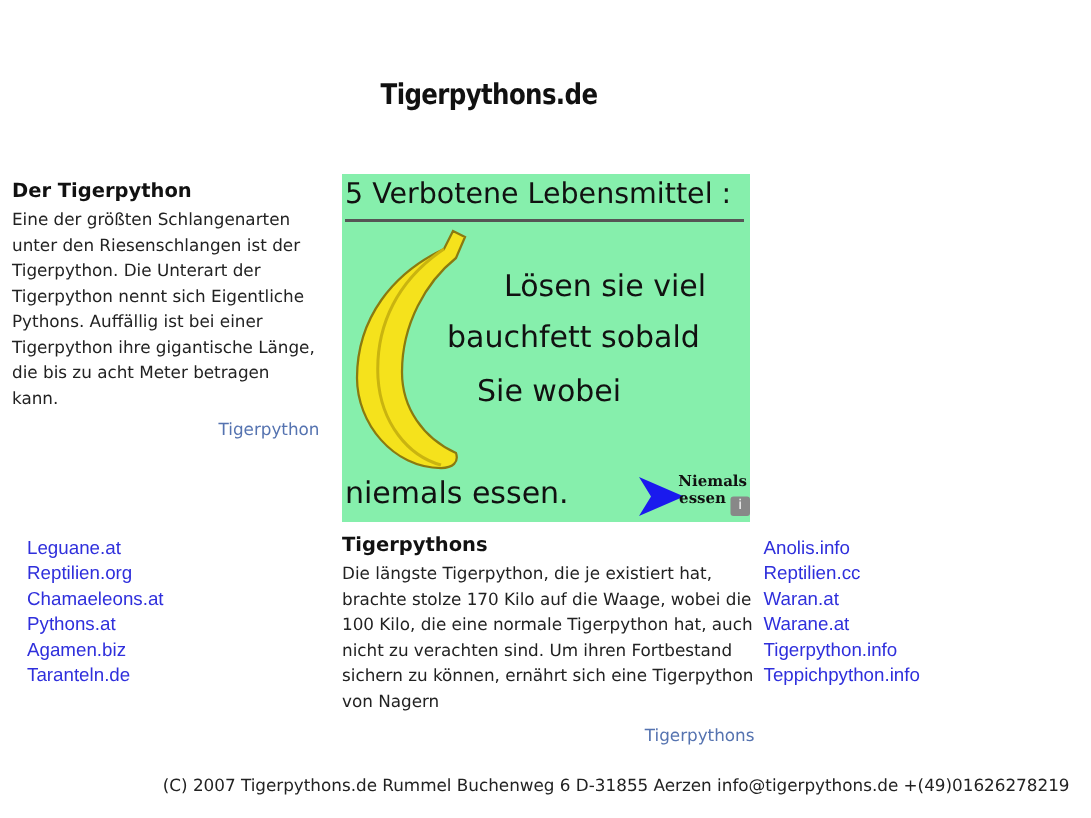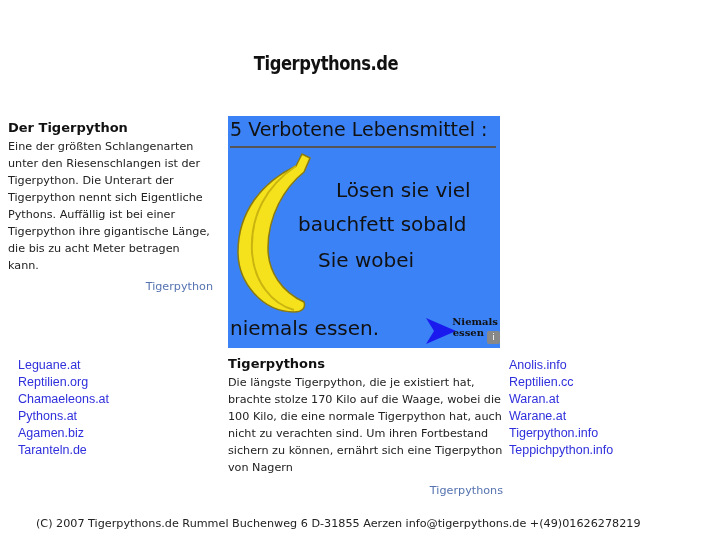--- a/index.html
+++ b/index.html
@@ -6,38 +6,38 @@
     body { width: 727px; height: 545px; position: relative; overflow: hidden;
            font-family: "DejaVu Sans", sans-serif; color: #111; }
     .site-title { position: absolute; left: 0; top: 52px; width: 652px; text-align: center;
                   font-family: "DejaVu Sans", sans-serif; font-weight: bold; font-size: 19px;
                   letter-spacing: -0.5px; transform: scaleX(0.86); transform-origin: 326px 0; }
     .box-left { position: absolute; left: 8px; top: 120px; width: 205px; }
     .box-title { font-weight: bold; font-size: 13px; margin: 0 0 3px 0; color: #111; }
     .box-text { font-size: 11.2px; line-height: 17px; color: #222; }
     .box-more { display: block; text-align: right; font-size: 11.2px; color: #5573b0;
                 text-decoration: none; margin-top: 6px; }
-    .ad { position: absolute; left: 228px; top: 116px; width: 272px; height: 232px; background: #3b82f6; }
+    .ad { position: absolute; left: 228px; top: 116px; width: 272px; height: 232px; background: #86efac; }
     .ad-head { position: absolute; left: 2px; top: 2px; font-family: "DejaVu Sans", sans-serif;
                font-size: 19px; color: #111; letter-spacing: 0px; }
     .ad-rule { position: absolute; left: 2px; top: 30px; width: 266px; height: 2px; background: #555; }
     .ad-line { position: absolute; font-size: 20px; color: #111; white-space: nowrap; }
     .ad-banana { position: absolute; left: 4px; top: 36px; }
     .ad-badge { position: absolute; left: 198px; top: 198px; width: 74px; height: 32px; }
     .ad-badge-text { position: absolute; left: 24px; top: 2px; font-family: "DejaVu Serif", serif;
                      font-weight: bold; font-size: 10px; line-height: 11px; color: #111; text-align: right; width: 48px; }
     .ad-info { position: absolute; right: 0px; bottom: 2px; width: 13px; height: 13px; background: #888;
                border-radius: 2px; color: #fff; font-size: 9px; text-align: center; line-height: 13px; }
     .links { position: absolute; list-style: none; margin: 0; padding: 0; }
     .links li { height: 17px; line-height: 17px; }
     .links a { font-family: "Liberation Sans", sans-serif; font-size: 12.5px; color: #2f2fdc; text-decoration: none; margin-top: 36px; }
     .links-left { left: 18px; top: 355px; }
     .links-right { left: 509px; top: 355px; }
     .box-center { position: absolute; left: 228px; top: 356px; width: 275px; }
-    .footer { position: absolute; left: 0; top: 517px; width: 713px; text-align: left;
+    .footer { position: absolute; left: 0; top: 517px; width: 713px; text-align: right;
               font-size: 11.2px; color: #222; padding-left: 36px; box-sizing: border-box; }
   </style>
 </head>
 <body>
 
 <div class="site-title">Tigerpythons.de</div>
 
 <div class="box-left">
   <div class="box-title">Der Tigerpython</div>
   <div class="box-text">Eine der größten Schlangenarten unter den Riesenschlangen ist der Tigerpython. Die Unterart der Tigerpython nennt sich Eigentliche Pythons. Auffällig ist bei einer Tigerpython ihre gigantische Länge, die bis zu acht Meter betragen kann.</div>

